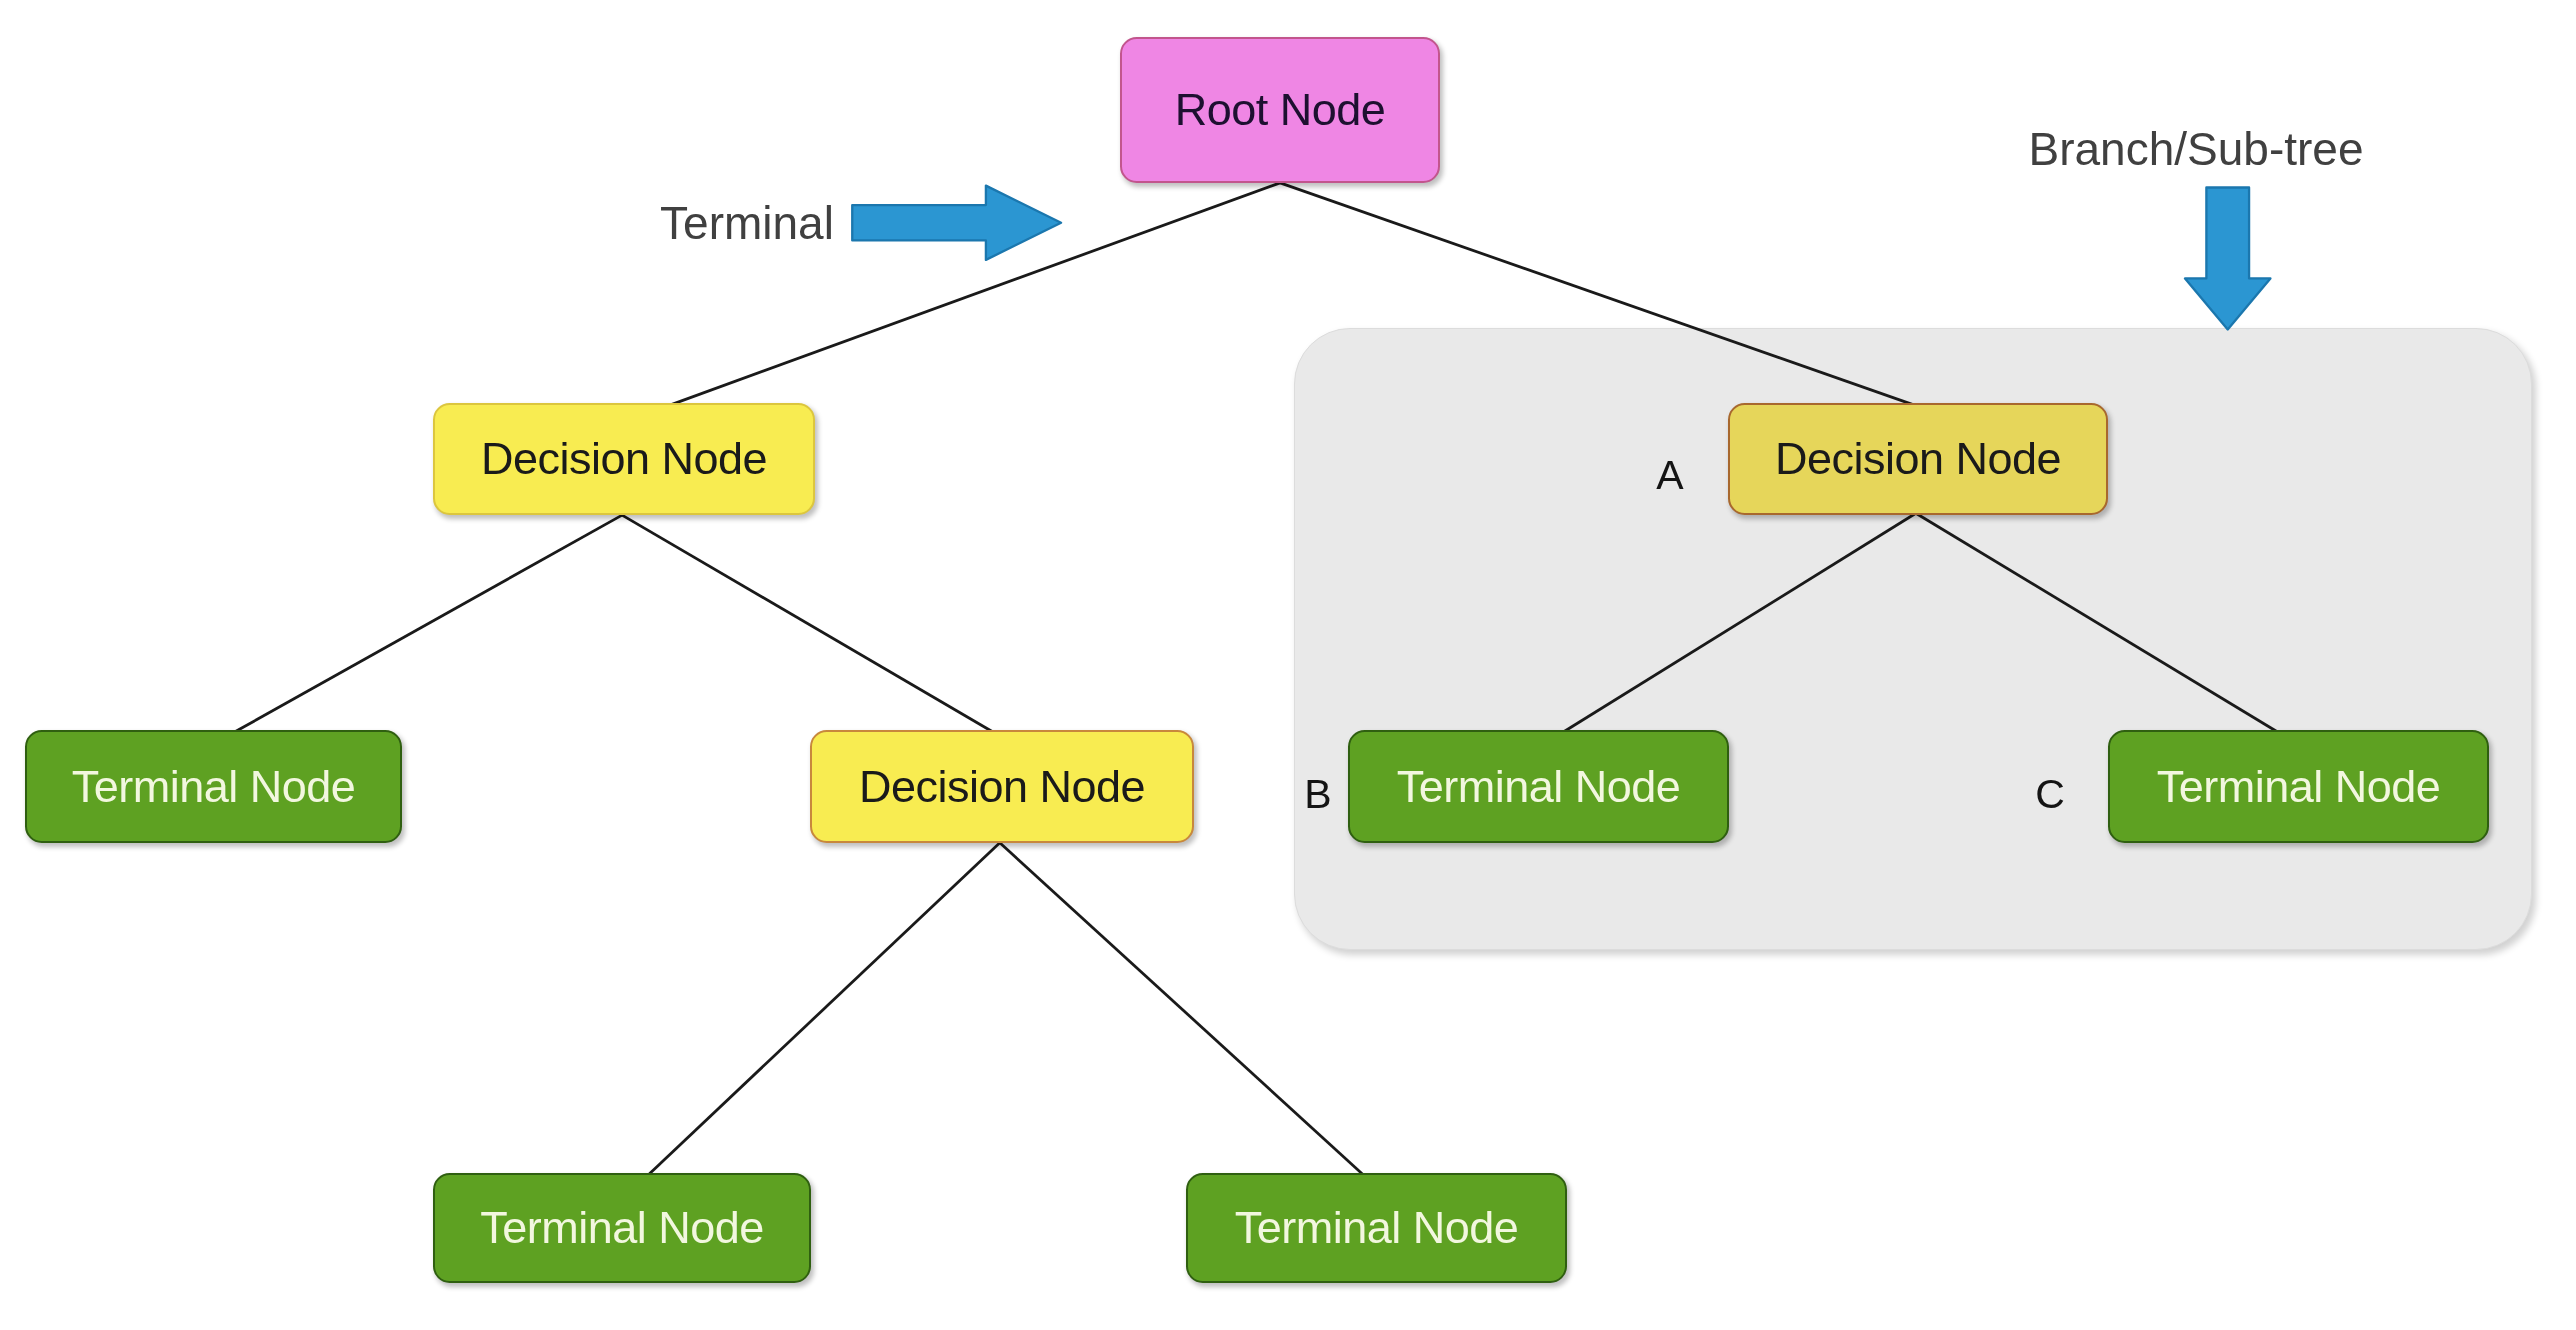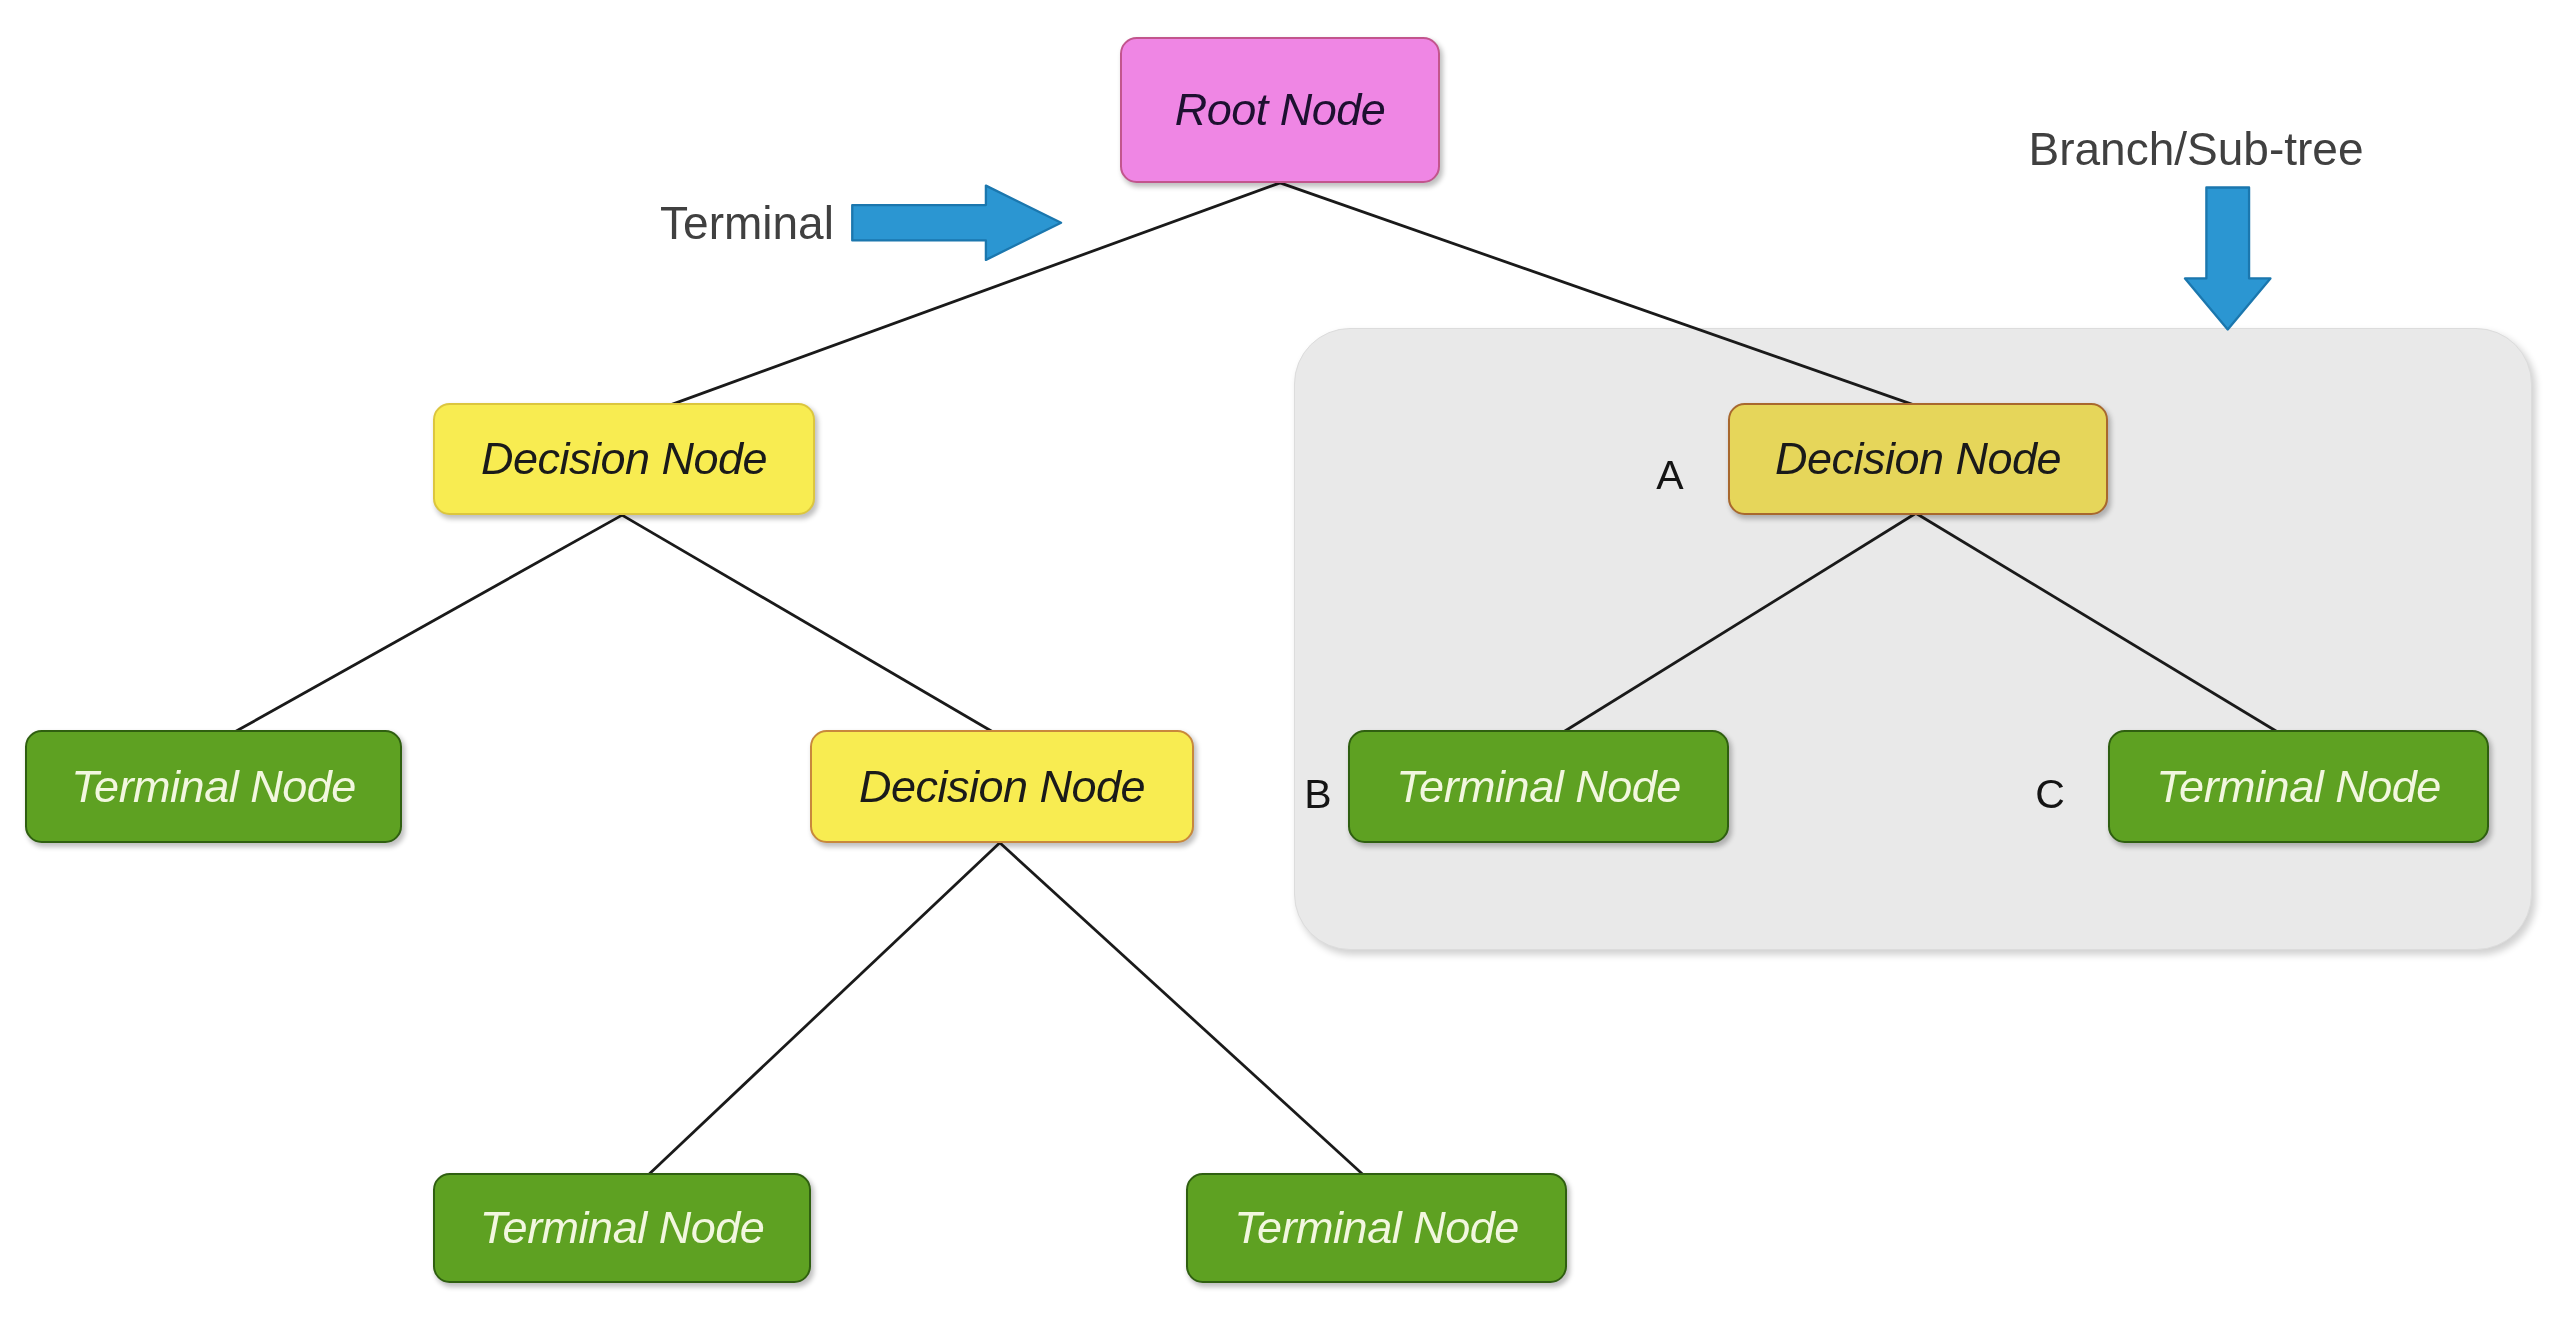--- a/index.html
+++ b/index.html
@@ -35,21 +35,20 @@
     border-radius: 16.7px;
     border: 2.8px solid;
     display: flex;
     align-items: center;
     justify-content: center;
     font-size: 45px;
     letter-spacing: -0.5px;
     box-shadow: 2.8px 3.7px 5.6px rgba(0,0,0,0.25);
     z-index: 3;
     white-space: nowrap;
-    font-style: italic;
   }
   .float-label {
     position: absolute;
     transform: translate(-50%, -50%);
     color: #404040;
     font-size: 46px;
     white-space: nowrap;
     z-index: 4;
   }
   .letter-label {

